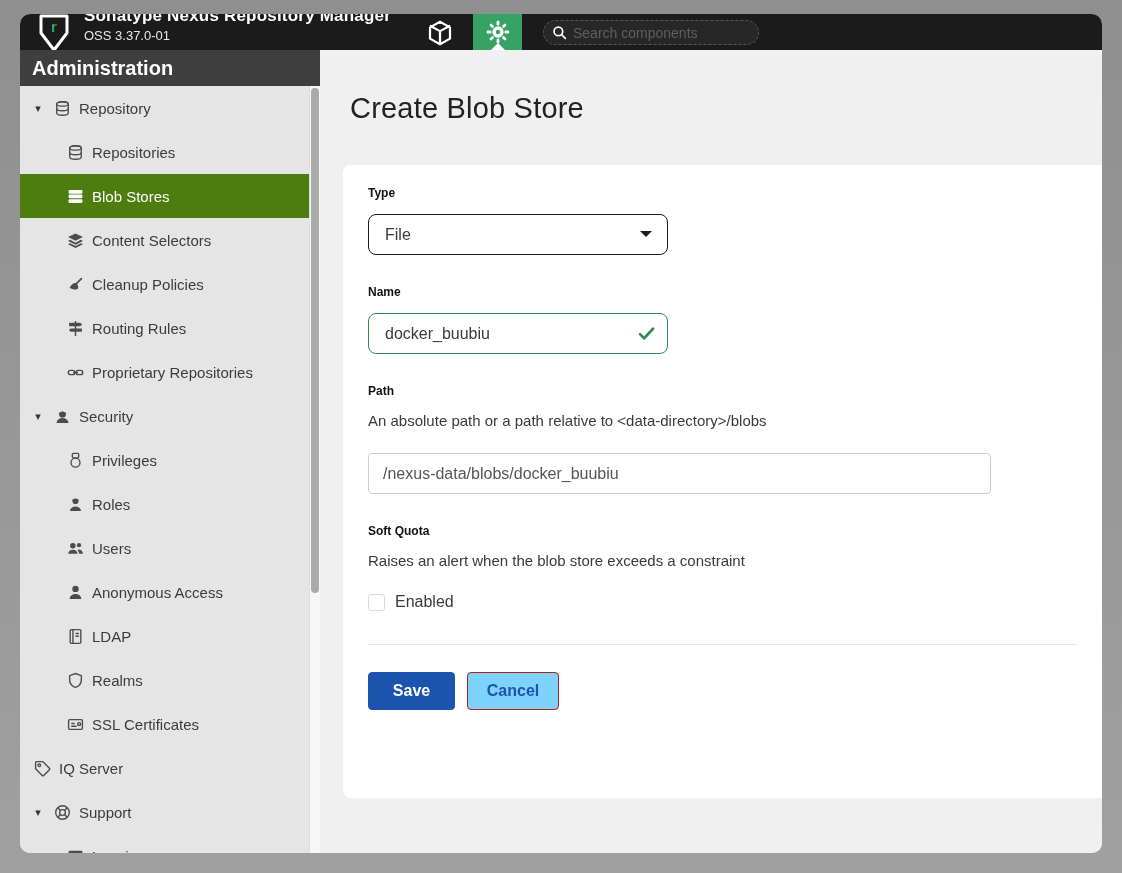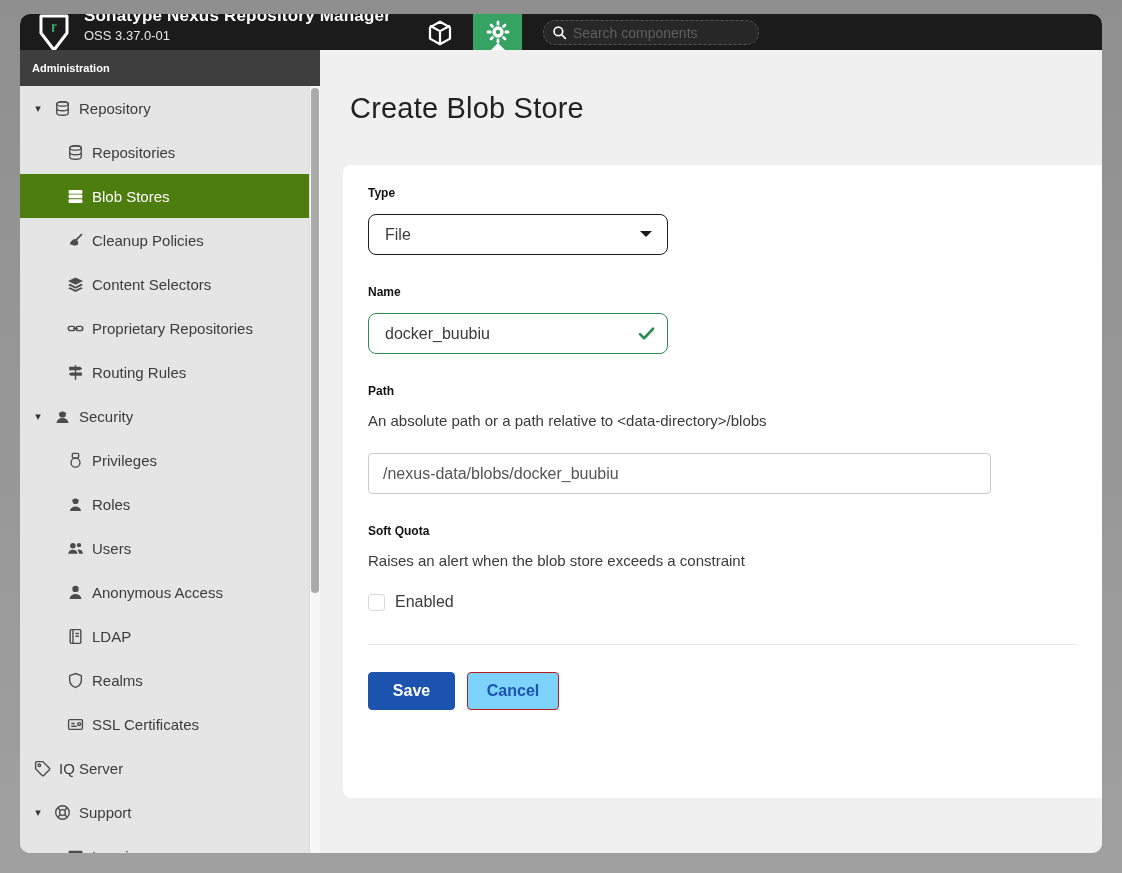--- a/index.html
+++ b/index.html
@@ -40,21 +40,21 @@
     color:#bdbdbd; font-size:14px; font-family:"Liberation Sans",sans-serif;
   }
   .search-pill input::placeholder { color:#5f5f5f; }
   
   .sidebar {
     position:absolute; left:0; top:36px; bottom:0; width:300px;
     background:#e5e5e5;
   }
   .admin-header {
     height:36px; background:#3e3e3e; color:#ffffff; font-weight:bold;
-    font-size:11px; display:flex; align-items:center; padding-left:12px;
+    font-size:20px; display:flex; align-items:center; padding-left:12px;
   }
   .nav-list { position:absolute; left:0; top:36px; right:11px; bottom:0; overflow:hidden; }
   .nav-item {
     height:44px; display:flex; align-items:center; gap:8px;
     color:#3c3c3c; font-size:15px; cursor:pointer; white-space:nowrap;
   }
   .nav-item .caret { width:16px; font-size:11px; color:#333; text-align:center; flex:0 0 auto;}
   .nav-item .nav-icon { width:17px; height:17px; flex:0 0 auto; color:#4c4c4c; display:flex; align-items:center; }
   .nav-item .nav-icon svg { width:17px; height:17px; }
   .lvl0 { padding-left:10px; }
@@ -186,59 +186,59 @@
               <rect x="1.5" y="1.8" width="13" height="3.5" rx="0.9"></rect>
               <rect x="1.5" y="6.2" width="13" height="3.5" rx="0.9"></rect>
               <rect x="1.5" y="10.6" width="13" height="3.5" rx="0.9"></rect>
             </svg>
         </span>
         <span class="nav-label">Blob Stores</span>
       </div>
 
       <div class="nav-item lvl1">
         <span class="nav-icon">
+          <svg viewBox="0 0 16 16" fill="currentColor">
+              <path d="M8 1.3L15 4.8 8 8.3 1 4.8z"></path>
+              <path d="M2.9 7.4L1 8.4l7 3.5 7-3.5-1.9-1L8 10z"></path>
+              <path d="M2.9 10.5L1 11.5 8 15l7-3.5-1.9-1L8 13.1z"></path>
+            </svg>
+        </span>
+        <span class="nav-label">Content Selectors</span>
+      </div>
+
+      <div class="nav-item lvl1">
+        <span class="nav-icon">
           <svg viewBox="0 0 16 16">
               <path d="M13.6 2.4l-5 5" stroke="currentColor" stroke-width="1.6" stroke-linecap="round"></path>
               <path d="M8.9 6.7c-2.4-.6-4.7.9-6.4 4.3 2 1.6 6.3 2.4 7.7 1 .9-.9.3-3.2-1.3-5.3z" fill="currentColor"></path>
             </svg>
         </span>
         <span class="nav-label">Cleanup Policies</span>
       </div>
 
       <div class="nav-item lvl1">
         <span class="nav-icon">
           <svg viewBox="0 0 16 16" fill="currentColor">
-              <path d="M8 1.3L15 4.8 8 8.3 1 4.8z"></path>
-              <path d="M2.9 7.4L1 8.4l7 3.5 7-3.5-1.9-1L8 10z"></path>
-              <path d="M2.9 10.5L1 11.5 8 15l7-3.5-1.9-1L8 13.1z"></path>
-            </svg>
-        </span>
-        <span class="nav-label">Content Selectors</span>
+              <rect x="7.3" y="1" width="1.4" height="14"></rect>
+              <path d="M2 2.6h10.4l1.9 1.6-1.9 1.6H2z"></path>
+              <path d="M14 7.9H3.6L1.7 9.5l1.9 1.6H14z"></path>
+            </svg>
+        </span>
+        <span class="nav-label">Routing Rules</span>
       </div>
 
       <div class="nav-item lvl1">
         <span class="nav-icon">
           <svg viewBox="0 0 16 16" fill="none" stroke="currentColor" stroke-width="1.4">
               <rect x="1.2" y="6" width="6.2" height="4" rx="2"></rect>
               <rect x="8.6" y="6" width="6.2" height="4" rx="2"></rect>
               <path d="M5.8 8h4.4"></path>
             </svg>
         </span>
         <span class="nav-label">Proprietary Repositories</span>
-      </div>
-
-      <div class="nav-item lvl1">
-        <span class="nav-icon">
-          <svg viewBox="0 0 16 16" fill="currentColor">
-              <rect x="7.3" y="1" width="1.4" height="14"></rect>
-              <path d="M2 2.6h10.4l1.9 1.6-1.9 1.6H2z"></path>
-              <path d="M14 7.9H3.6L1.7 9.5l1.9 1.6H14z"></path>
-            </svg>
-        </span>
-        <span class="nav-label">Routing Rules</span>
       </div>
 
       <div class="nav-item lvl0">
         <span class="caret">▾</span>
         <span class="nav-icon">
           <svg viewBox="0 0 16 16" fill="currentColor">
               <path d="M4.4 4.6L8 3l3.6 1.6-.4 1.2a3.2 3.2 0 11-6.4 0z"></path>
               <path d="M2.3 14c.5-3 2.8-4.6 5.7-4.6s5.2 1.6 5.7 4.6z"></path>
             </svg>
         </span>

